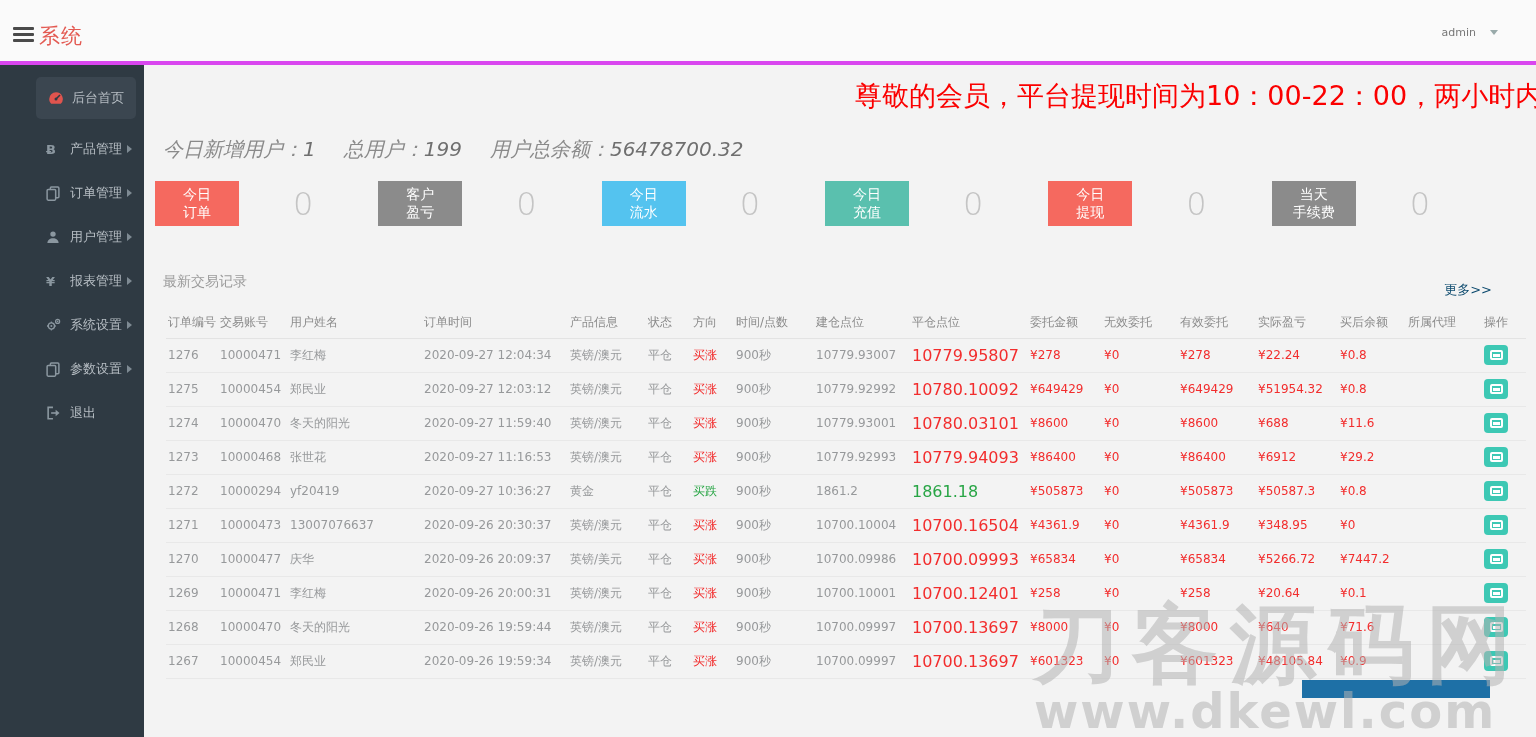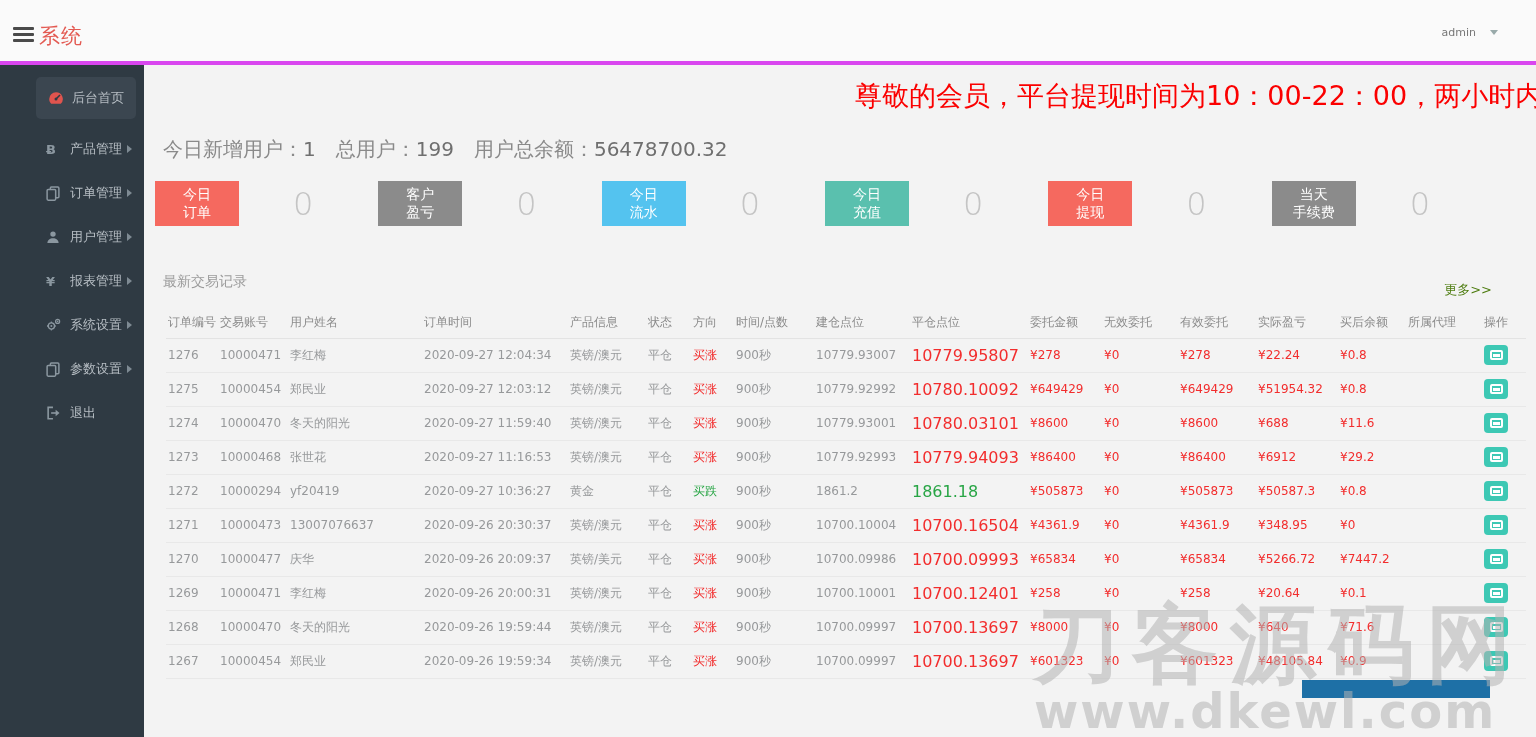--- a/index.html
+++ b/index.html
@@ -23,31 +23,31 @@
   .side-item.active { background:#3b4650; border-radius:5px; margin:12px 8px 8px; padding-left:12px; height:42px; }
   .side-item .icon { width:22px; display:inline-flex; justify-content:flex-start; align-items:center; }
   .side-item .lbl { margin-left:2px; }
   .side-item .caret { margin-left:auto; width:0; height:0;
     border-left:5px solid #7e8a93; border-top:4px solid transparent; border-bottom:4px solid transparent; }
   .ticon { font-size:13px; font-weight:bold; color:#8b97a0; }
 
   
   .main { position:absolute; left:144px; top:65px; width:1392px; height:672px; background:#f3f3f3; overflow:hidden; }
   .notice { position:absolute; top:13px; left:711px; white-space:nowrap; font-size:27px; }
-  .stats { position:absolute; top:71px; left:19px; display:flex; gap:20px; font-size:20px; color:#8a8a8a; }
+  .stats { position:absolute; top:71px; left:19px; display:flex; gap:28px; font-size:20px; color:#8a8a8a;font-style:italic; }
   .stats b { font-weight:normal; color:#6f6f6f; }
 
   .cards { position:absolute; top:116px; left:11px; width:1340px; display:flex; }
   .card { flex:1; display:flex; align-items:center; }
   .card-label { width:84px; height:45px; color:#fff; display:flex; flex-direction:column;
     justify-content:center; align-items:center; font-size:14px; line-height:1.25; }
   .card-value { margin-left:54px; font-size:32px; font-weight:200; color:#c4c4c4; }
 
   .panel-title { position:absolute; top:208px; left:19px; font-size:14px; color:#9b9b9b; }
-  .more-link { position:absolute; top:216px; right:44px; font-size:13px; color:#4d7c0f; cursor:pointer; }
+  .more-link { position:absolute; top:216px; right:44px; font-size:13px; color:#0c4a6e; cursor:pointer; }
 
   .table-wrap { position:absolute; top:242px; left:22px; width:1346px; }
   table { width:100%; border-collapse:collapse; table-layout:fixed; }
   th { font-size:12px; color:#8b8b8b; font-weight:normal; text-align:left;
     height:31px; padding:0 2px; border-bottom:1px solid #e3e3e3; }
   td { font-size:12px; color:#97999b; height:34px; padding:0 2px;
     border-bottom:1px solid #e8e8e8; overflow:hidden; white-space:nowrap; }
   .c-red { color:#f22d2d; }
   .c-green { color:#28a545; }
   .close-cell { font-size:16px; }

